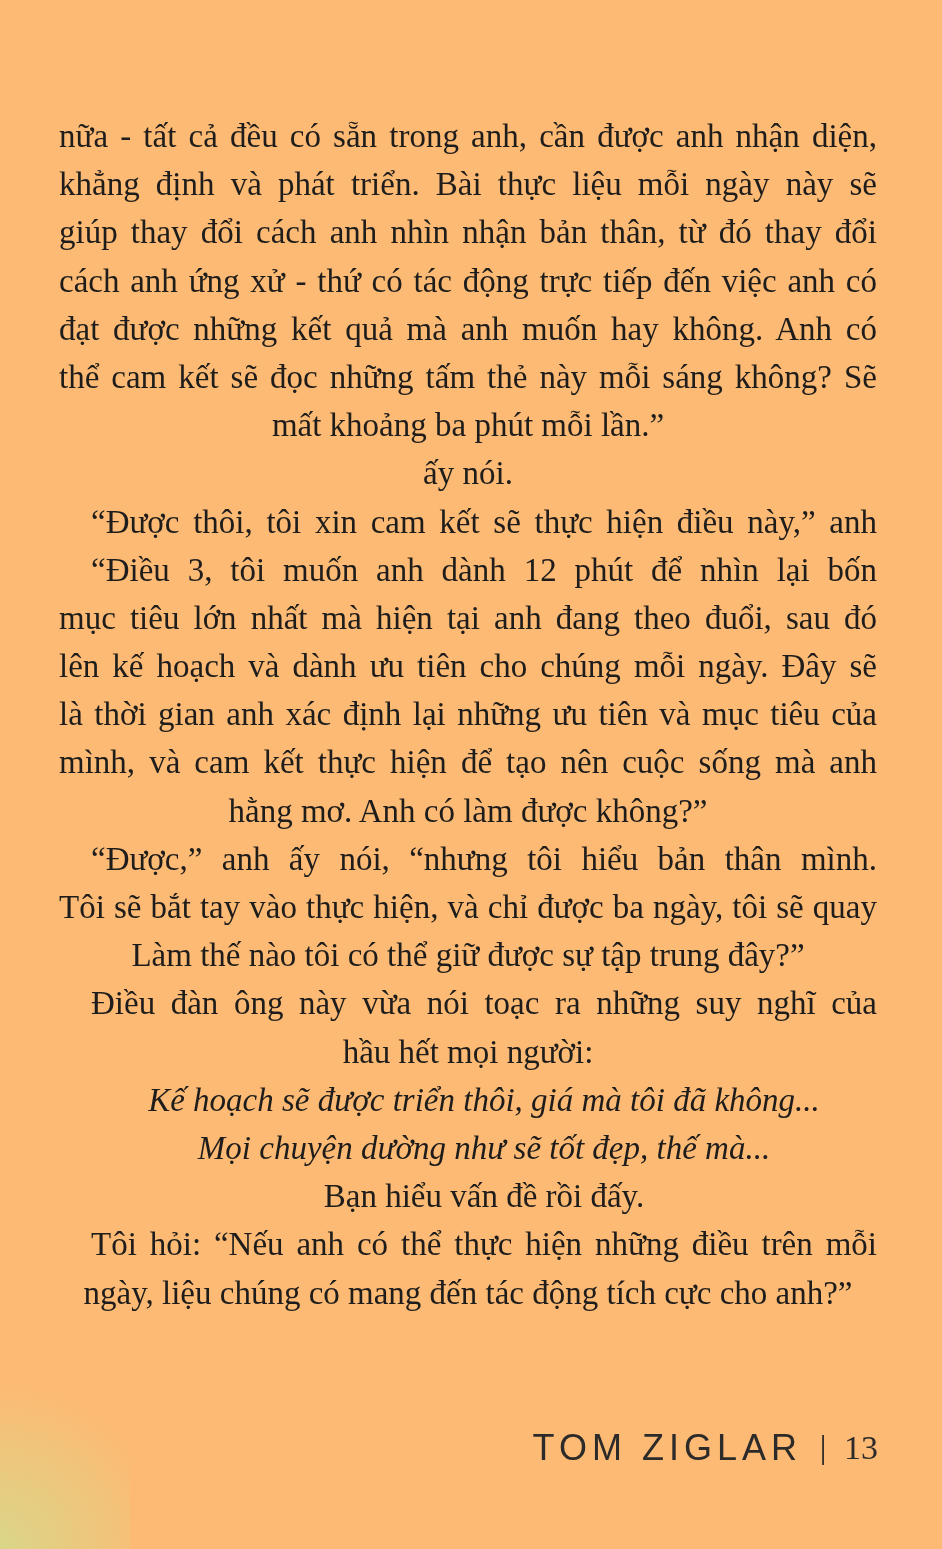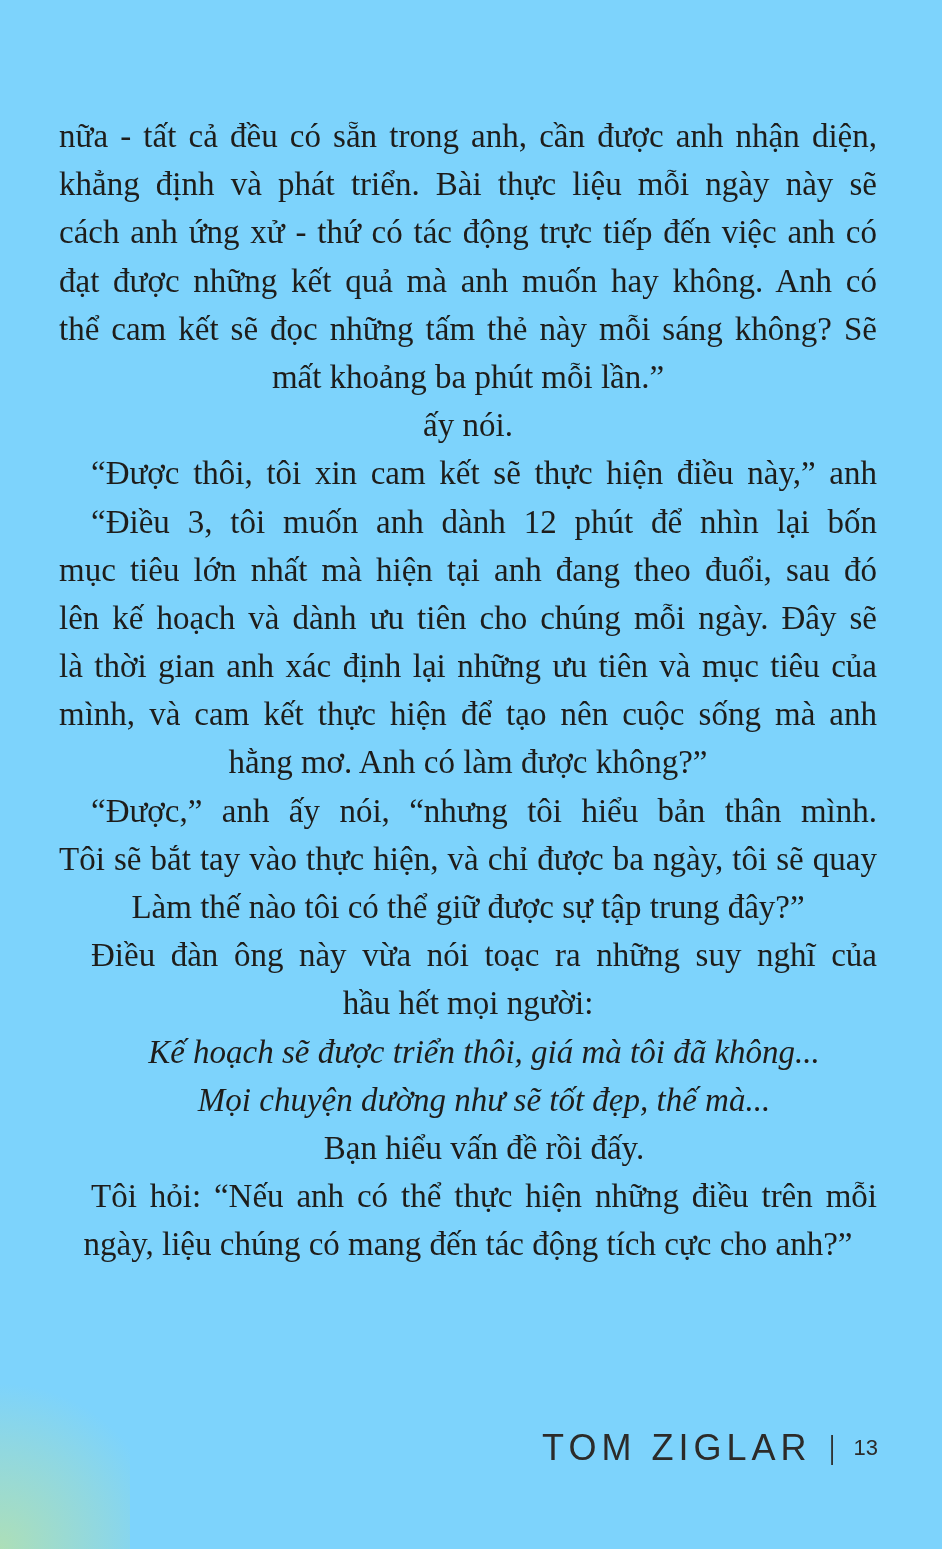--- a/index.html
+++ b/index.html
@@ -4,21 +4,21 @@
 <style>
   html, body {
     margin: 0;
     padding: 0;
     background: #ffffff;
   }
   .page {
     position: relative;
     width: 942px;
     height: 1549px;
-    background: #7dd3fc;
+    background: #fdba74;
     overflow: hidden;
     font-family: "Liberation Serif", "DejaVu Serif", serif;
   }
   .corner-tint {
     position: absolute;
     left: 0;
     bottom: 0;
     width: 130px;
     height: 190px;
     background: radial-gradient(circle at 0% 100%, rgba(199,229,147,0.65), rgba(199,229,147,0.25) 45%, rgba(199,229,147,0) 72%);
@@ -64,32 +64,33 @@
     letter-spacing: 5px;
     font-weight: 500;
   }
   .footer-sep {
     font-family: "Liberation Sans", "DejaVu Sans", sans-serif;
     font-size: 31px;
     font-weight: 300;
     transform: scaleX(0.7);
   }
   .footer-page {
-    font-family: Liberation Sans, sans-serif;
-    font-size: 22px;
+    font-family: Liberation Serif, serif;
+    font-size: 34px;
   }
 </style>
 </head>
 <body>
 
 <div class="page">
 
   <div class="text-block">
       <div class="line just">nữa - tất cả đều có sẵn trong anh, cần được anh nhận diện,</div>
       <div class="line just">khẳng định và phát triển. Bài thực liệu mỗi ngày này sẽ</div>
+      <div class="line just">giúp thay đổi cách anh nhìn nhận bản thân, từ đó thay đổi</div>
       <div class="line just">cách anh ứng xử - thứ có tác động trực tiếp đến việc anh có</div>
       <div class="line just">đạt được những kết quả mà anh muốn hay không. Anh có</div>
       <div class="line just">thể cam kết sẽ đọc những tấm thẻ này mỗi sáng không? Sẽ</div>
       <div class="line">mất khoảng ba phút mỗi lần.”</div>
       <div class="line">ấy nói.</div>
       <div class="line just indent">“Được thôi, tôi xin cam kết sẽ thực hiện điều này,” anh</div>
       <div class="line just indent">“Điều 3, tôi muốn anh dành 12 phút để nhìn lại bốn</div>
       <div class="line just">mục tiêu lớn nhất mà hiện tại anh đang theo đuổi, sau đó</div>
       <div class="line just">lên kế hoạch và dành ưu tiên cho chúng mỗi ngày. Đây sẽ</div>
       <div class="line just">là thời gian anh xác định lại những ưu tiên và mục tiêu của</div>

